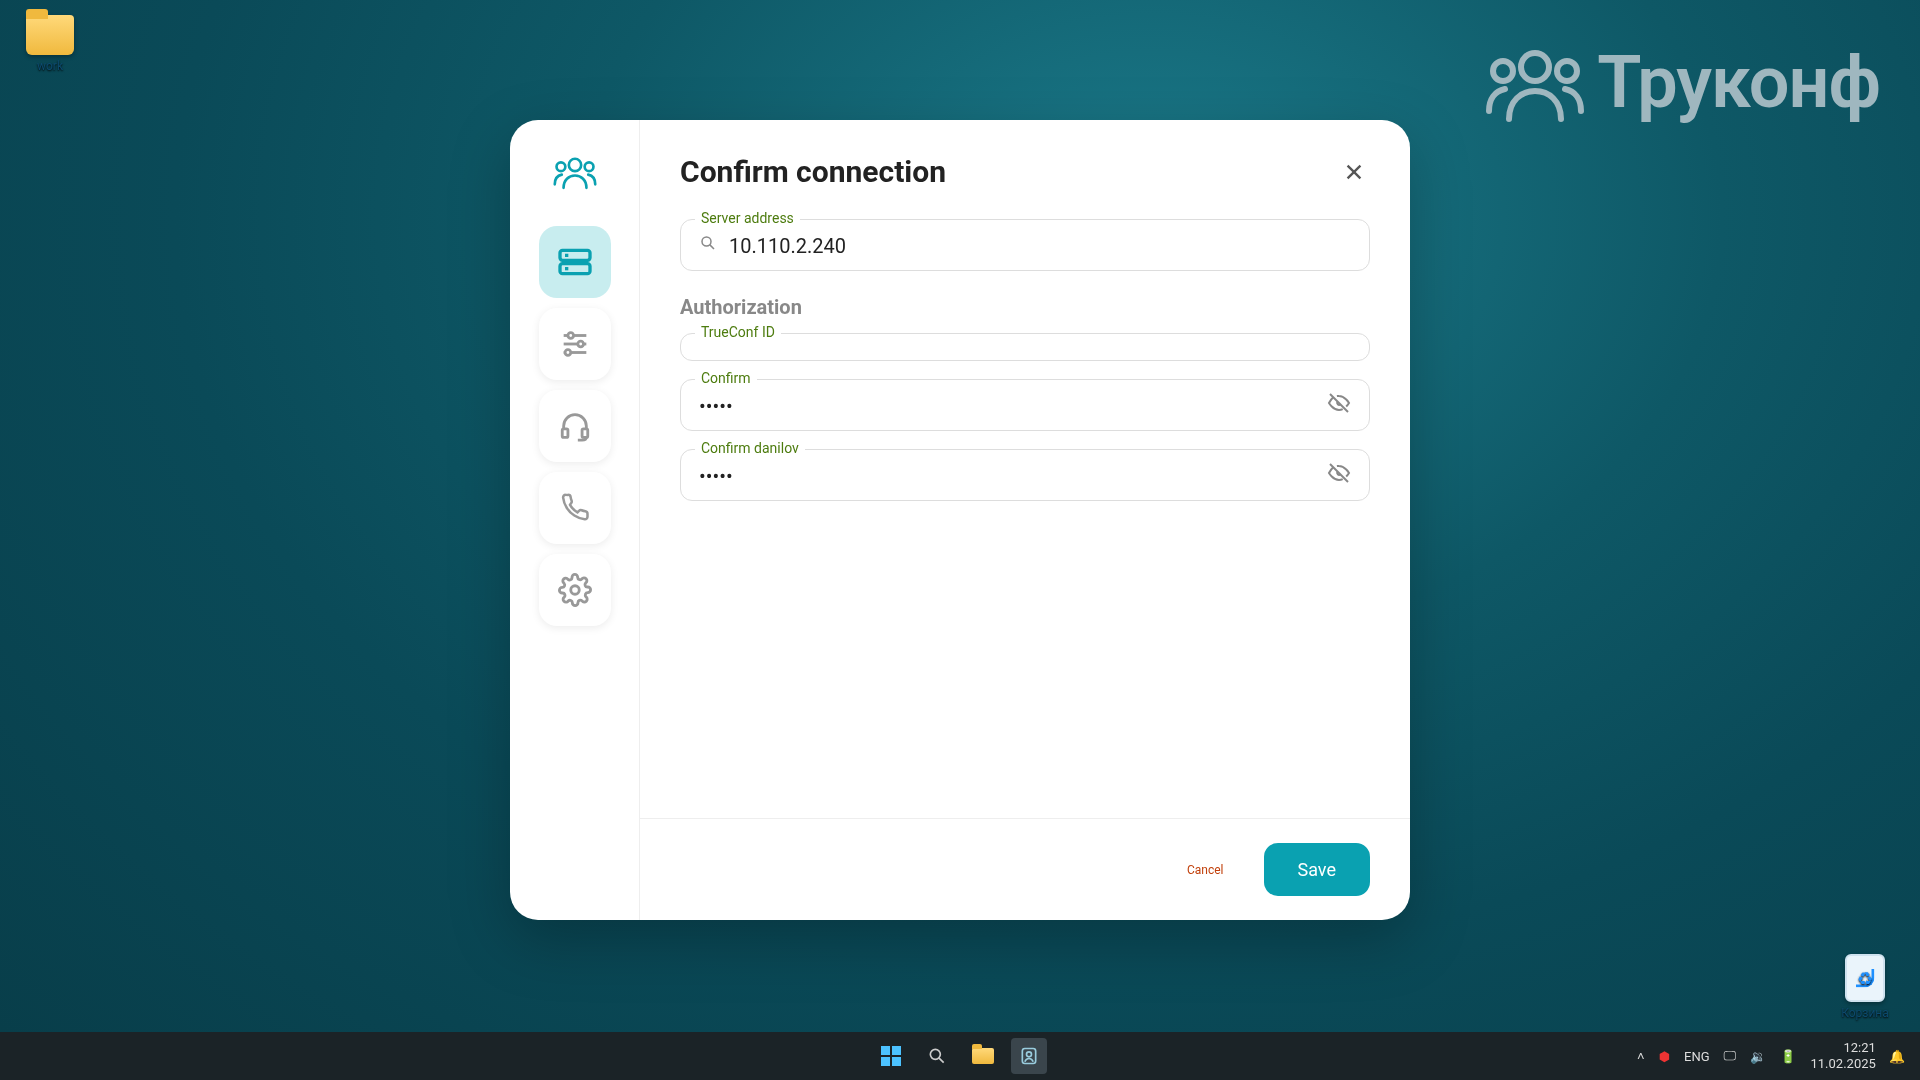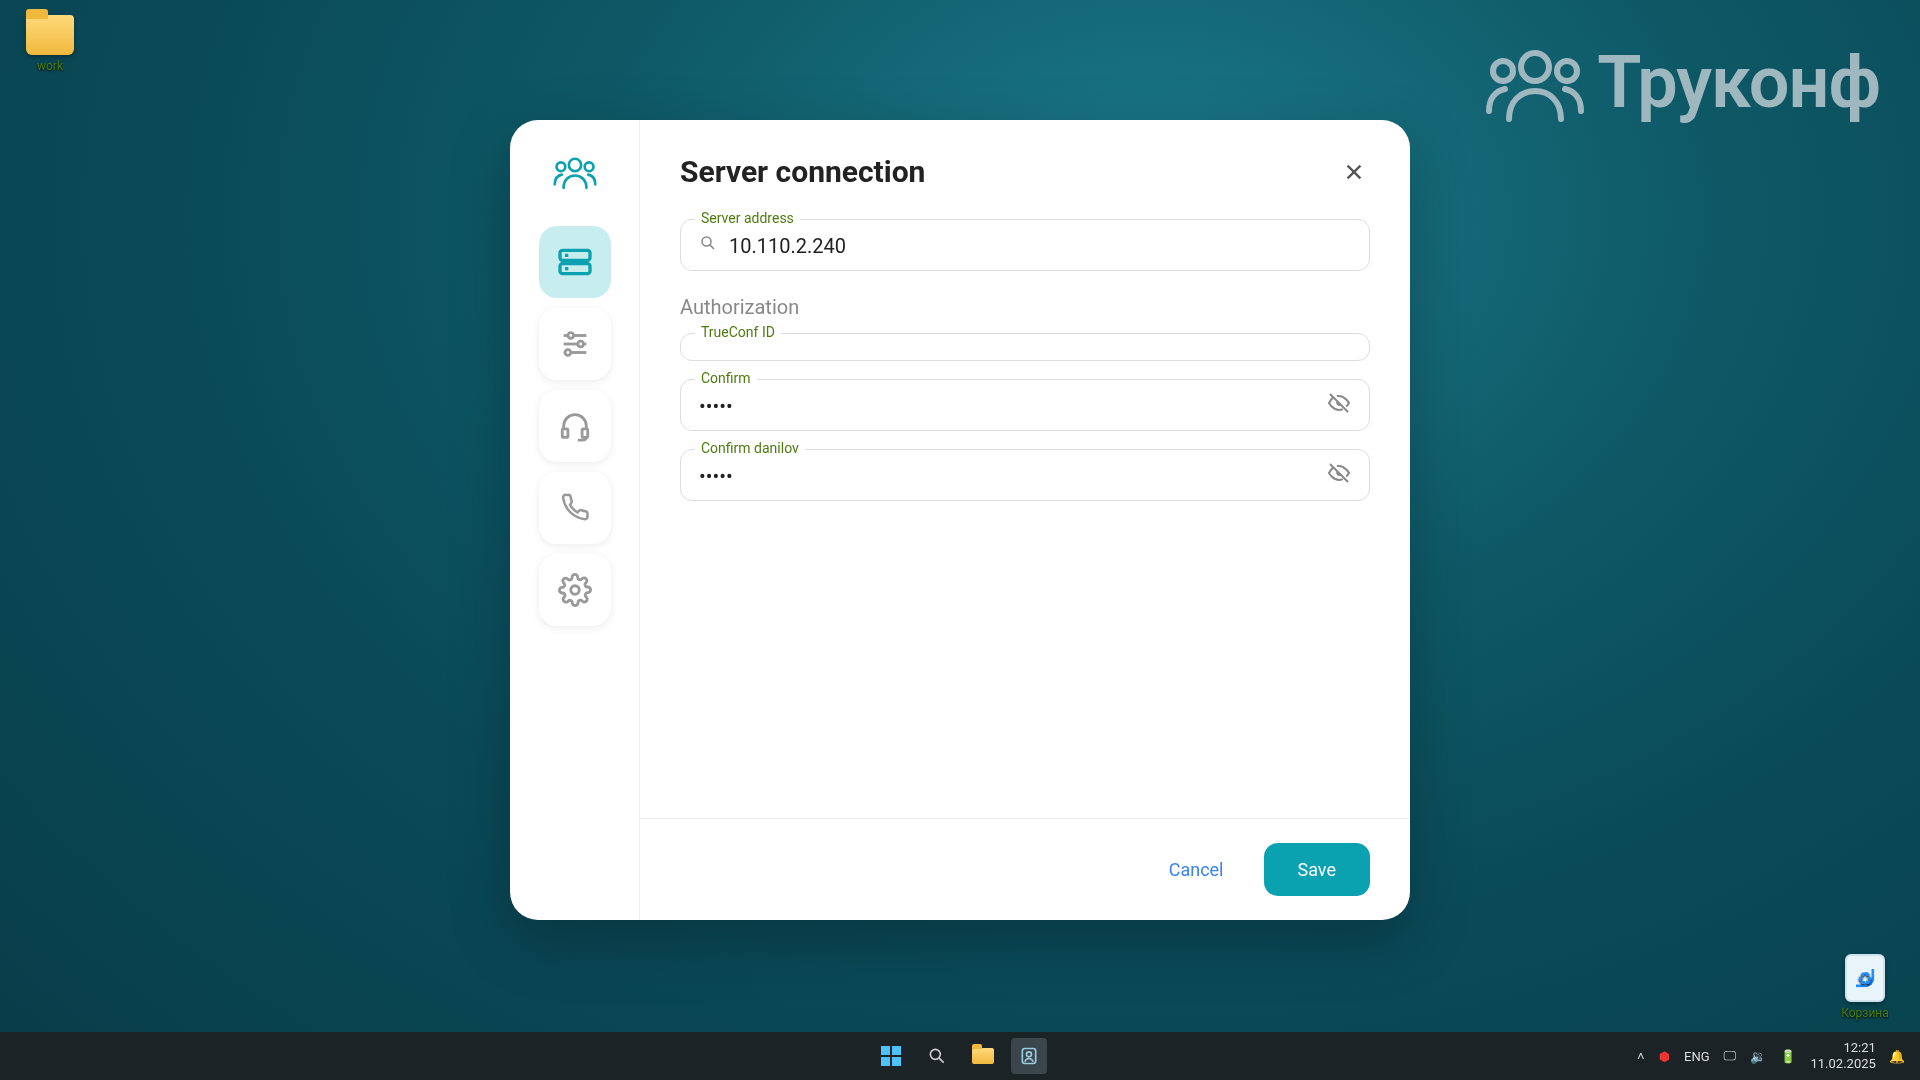--- a/index.html
+++ b/index.html
@@ -3,21 +3,21 @@
 <meta charset="utf-8">
 <style>
   * { box-sizing: border-box; margin: 0; padding: 0; font-family: -apple-system, BlinkMacSystemFont, "Segoe UI", Roboto, Arial, sans-serif; }
   html, body { width: 1920px; height: 1080px; overflow: hidden; }
   body {
     background: radial-gradient(ellipse at 60% 20%, #1b7a8a 0%, #0e5866 35%, #0a4a58 60%, #083d49 100%);
     position: relative;
   }
 
   
-  .desktop-icon { position:absolute; width:80px; text-align:center; color:#4d7c0f; font-size:12px; text-shadow:0 1px 2px #000; }
+  .desktop-icon { position:absolute; width:80px; text-align:center; color:#0c4a6e; font-size:12px; text-shadow:0 1px 2px #000; }
   .desktop-icon .folder-glyph { width:48px; height:40px; margin:0 auto 4px; background:linear-gradient(#ffd97a,#f0b93e); border-radius:4px 4px 6px 6px; position:relative; box-shadow:0 2px 4px rgba(0,0,0,.3); }
   .desktop-icon .folder-glyph::before { content:""; position:absolute; top:-6px; left:0; width:22px; height:10px; background:#f0b93e; border-radius:3px 3px 0 0; }
   .desktop-icon .bin-glyph { width:40px; height:48px; margin:0 auto 4px; background:#eaf4fb; border:2px solid #cfe2ef; border-radius:6px; position:relative; box-shadow:0 2px 4px rgba(0,0,0,.3); }
   .desktop-icon .bin-glyph::before { content:""; position:absolute; left:50%; top:50%; transform:translate(-50%,-50%); width:16px; height:16px; border:3px solid #1e90ff; border-top:none; border-left:none; border-radius:0 0 10px 0; }
   .desktop-icon .bin-glyph::after { content:"♻"; position:absolute; left:50%; top:50%; transform:translate(-50%,-50%); color:#1e90ff; font-size:18px; }
 
   #folder-work { top:15px; left:10px; }
   #recycle-bin { bottom:60px; right:15px; }
 
   
@@ -36,31 +36,31 @@
   .sb-btn.active { background:#c8edef; color:#0aa1b1; }
   .sb-btn.box { background:#fff; box-shadow:0 2px 8px rgba(0,0,0,.08); }
   .sb-logo { color:#0aa1b1; margin-bottom:18px; }
 
   .dialog-main { flex:1; display:flex; flex-direction:column; }
   .dialog-header { padding:34px 40px 10px; display:flex; align-items:center; }
   .dialog-title { font-size:30px; font-weight:700; color:#222; flex:1; }
   .close-btn { width:32px; height:32px; color:#555; cursor:pointer; display:flex; align-items:center; justify-content:center; font-size:26px; }
 
   .dialog-body { padding:20px 40px 0; flex:1; overflow:auto; }
-  .section-label { font-size:20px; font-weight:400; color:#888; margin:24px 0 14px; }
+  .section-label { font-size:20px; font-weight:700; color:#888; margin:24px 0 14px; }
 
   .field { position:relative; border:1px solid #ddd; border-radius:12px; padding:14px 18px 12px; margin-bottom:18px; background:#fff; }
   .field-label { position:absolute; top:-10px; left:14px; background:#fff; padding:0 6px; font-size:14px; color:#4d7c0f; }
   .field-input { border:none; outline:none; width:100%; font-size:20px; color:#222; background:transparent; }
   .field.with-icon .field-input { padding-left:30px; }
   .field .lead-icon { position:absolute; left:18px; top:50%; transform:translateY(-50%); color:#888; }
   .field .trail-icon { position:absolute; right:18px; top:50%; transform:translateY(-50%); color:#888; cursor:pointer; }
 
   .dialog-footer { border-top:1px solid #eee; padding:24px 40px; display:flex; justify-content:flex-end; gap:40px; align-items:center; }
-  .btn-text { font-size:18px; color:#3b82f6; cursor:pointer; background:none; border:none; }
+  .btn-text { font-size:12px; color:#c2410c; cursor:pointer; background:none; border:none; }
   .btn-primary { background:#0aa1b1; color:#fff; font-size:18px; border:none; border-radius:14px; padding:16px 34px; cursor:pointer; }
 
   
   .taskbar { position:absolute; bottom:0; left:0; right:0; height:48px; background:#1b2327; display:flex; align-items:center; color:#ddd; font-size:13px; }
   .taskbar-center { position:absolute; left:50%; transform:translateX(-50%); display:flex; gap:10px; align-items:center; height:100%; }
   .tb-btn { width:36px; height:36px; display:flex; align-items:center; justify-content:center; border-radius:4px; cursor:pointer; }
   .tb-btn.active { background:#3a454c; }
   .taskbar-right { margin-left:auto; display:flex; align-items:center; gap:14px; padding-right:14px; height:100%; }
   .tb-clock { text-align:right; line-height:1.2; }
   .win-logo { display:grid; grid-template-columns:1fr 1fr; grid-template-rows:1fr 1fr; gap:2px; width:20px; height:20px; }
@@ -141,21 +141,21 @@
     <div class="sb-btn box">
       <svg width="34" height="34" viewBox="0 0 24 24" fill="none" stroke="currentColor" stroke-width="2">
         <circle cx="12" cy="12" r="3"></circle>
         <path d="M19.4 15a1.7 1.7 0 0 0 .3 1.8l.1.1a2 2 0 1 1-2.8 2.8l-.1-.1a1.7 1.7 0 0 0-1.8-.3 1.7 1.7 0 0 0-1 1.5V21a2 2 0 0 1-4 0v-.1a1.7 1.7 0 0 0-1-1.5 1.7 1.7 0 0 0-1.8.3l-.1.1a2 2 0 1 1-2.8-2.8l.1-.1a1.7 1.7 0 0 0 .3-1.8 1.7 1.7 0 0 0-1.5-1H3a2 2 0 0 1 0-4h.1a1.7 1.7 0 0 0 1.5-1 1.7 1.7 0 0 0-.3-1.8l-.1-.1a2 2 0 1 1 2.8-2.8l.1.1a1.7 1.7 0 0 0 1.8.3 1.7 1.7 0 0 0 1-1.5V3a2 2 0 0 1 4 0v.1a1.7 1.7 0 0 0 1 1.5 1.7 1.7 0 0 0 1.8-.3l.1-.1a2 2 0 1 1 2.8 2.8l-.1.1a1.7 1.7 0 0 0-.3 1.8 1.7 1.7 0 0 0 1.5 1H21a2 2 0 0 1 0 4h-.1a1.7 1.7 0 0 0-1.5 1z"></path>
       </svg>
     </div>
   </div>
 
   <div class="dialog-main">
     <div class="dialog-header">
-      <div class="dialog-title">Server connection</div>
+      <div class="dialog-title">Confirm connection</div>
       <div class="close-btn">
         <svg width="22" height="22" viewBox="0 0 24 24" stroke="currentColor" stroke-width="2.5" fill="none">
             <line x1="5" y1="5" x2="19" y2="19"></line>
             <line x1="19" y1="5" x2="5" y2="19"></line>
           </svg>
       </div>
     </div>
     <div class="dialog-body">
       <div class="field with-icon">
         <span class="field-label">Server address</span>

